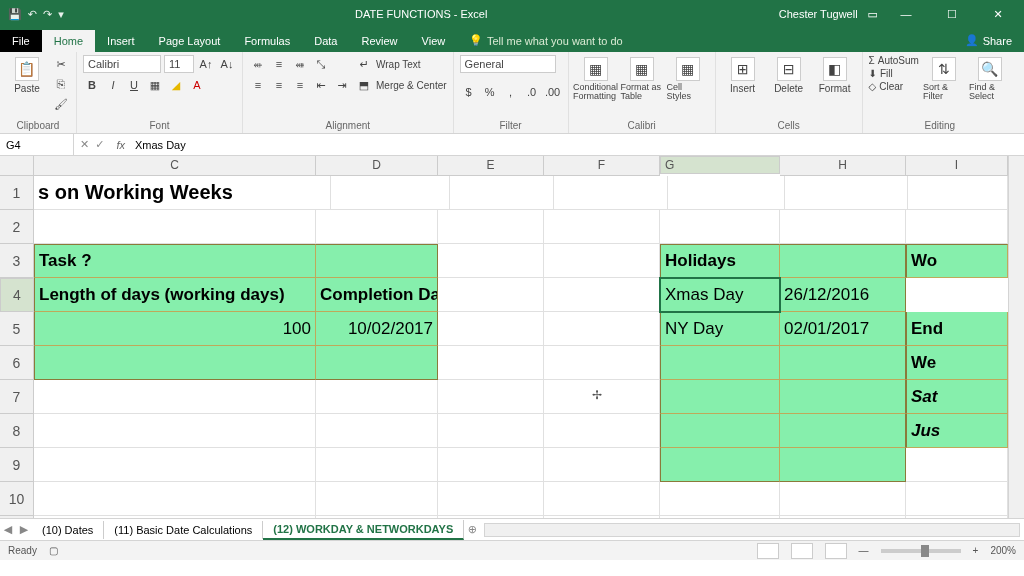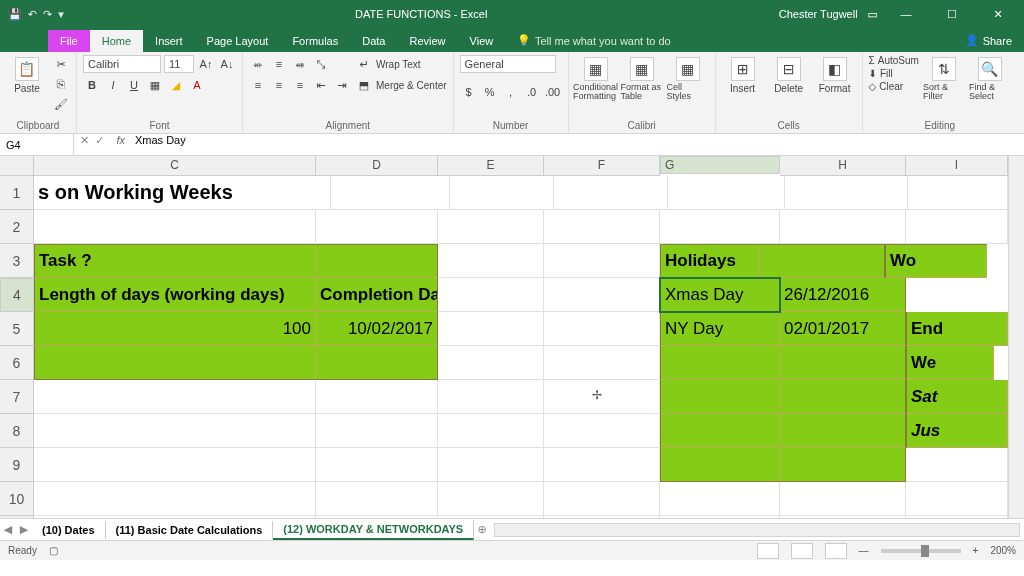--- a/index.html
+++ b/index.html
@@ -7,67 +7,67 @@
 
 .titlebar { height: 28px; background: #217346; color: #fff; display: flex; align-items: center; font-size: 11px; }
 .titlebar .qat { display: flex; align-items: center; padding-left: 8px; gap: 6px; }
 .titlebar .qat span { opacity: 0.9; }
 .titlebar .title { flex: 1; text-align: center; }
 .titlebar .user { padding-right: 8px; display: flex; align-items: center; gap: 10px; }
 .winbtn { width: 36px; text-align: center; }
 
 .tabs { height: 24px; background: #217346; display: flex; align-items: flex-end; color: #fff; font-size: 11px; }
 .tab { padding: 5px 12px; cursor: pointer; }
-.tab.file { background: #d946ef; margin-left: 48px; }
+.tab.file { background: #000000; }
 .tab.active { background: #f3f3f3; color: #217346; }
 .tellme { color: #d9ead3; padding: 5px 12px; display: flex; align-items: center; gap: 4px; }
 .share { margin-left: auto; padding: 5px 12px; display: flex; align-items: center; gap: 4px; }
 
 .ribbon { height: 82px; background: #f3f3f3; border-bottom: 1px solid #d4d4d4; display: flex; font-size: 10px; color: #444; }
 .group { border-right: 1px solid #e0e0e0; padding: 3px 6px 0 6px; display: flex; flex-direction: column; }
 .group-body { flex: 1; display: flex; align-items: flex-start; gap: 4px; }
 .group-label { text-align: center; font-size: 10px; color: #666; padding-bottom: 2px; }
 .btn-lg { display: flex; flex-direction: column; align-items: center; width: 42px; padding-top: 2px; }
 .btn-lg .ic { width: 24px; height: 24px; background: #fff; border: 1px solid #ccc; margin-bottom: 2px; display:flex;align-items:center;justify-content:center;font-size:14px; }
 .col { display: flex; flex-direction: column; gap: 2px; }
 .row { display: flex; gap: 3px; align-items: center; }
 .sel { border: 1px solid #ccc; background: #fff; padding: 1px 4px; font-size: 11px; height: 18px; display: flex; align-items: center; }
 .sq { width: 18px; height: 18px; border: 1px solid transparent; display: flex; align-items: center; justify-content: center; font-size: 11px; }
 
-.fbar { height: 22px; border-bottom: 1px solid #d4d4d4; display: flex; align-items: flex-start; font-size: 11px; background:#fff; }
+.fbar { height: 22px; border-bottom: 1px solid #d4d4d4; display: flex; align-items: center; font-size: 11px; background:#fff; }
 .namebox { width: 74px; border-right: 1px solid #d4d4d4; padding: 0 6px; height: 100%; display: flex; align-items: center; }
 .fx-btns { display: flex; gap: 6px; padding: 0 6px; color: #888; }
 .fx { font-style: italic; color: #666; padding: 0 6px; }
 .fx-val { padding: 0 4px; flex: 1; }
 
 .gridwrap { position: relative; height: 362px; overflow: hidden; background: #fff; }
 .colheads { display: flex; height: 20px; position: absolute; top: 0; left: 0; right: 16px; }
 .rowheads { position: absolute; top: 20px; left: 0; width: 34px; }
 .corner { width: 34px; height: 20px; background: #f0f0f0; border-right: 1px solid #ccc; border-bottom: 1px solid #ccc; }
 .ch { background: #f0f0f0; border-right: 1px solid #ccc; border-bottom: 1px solid #ccc; text-align: center; font-size: 12px; color: #555; line-height: 19px; }
 .ch.sel, .rh.sel { background: #d5e3cf; }
 .rh { height: 34px; background: #f0f0f0; border-right: 1px solid #ccc; border-bottom: 1px solid #ccc; text-align: center; font-size: 14px; color: #555; display: flex; align-items: center; justify-content: center; }
 .cells { position: absolute; top: 20px; left: 34px; right: 16px; bottom: 0; }
 .crow { display: flex; height: 34px; }
 .cell { border-right: 1px solid #e0e0e0; border-bottom: 1px solid #e0e0e0; padding: 0 4px; display: flex; align-items: center; font-size: 17px; overflow: hidden; white-space: nowrap; }
-.yel { background: #84cc16; border-right: 1px solid #bfa95a; border-bottom: 1px solid #bfa95a; }
+.yel { background: #86efac; border-right: 1px solid #bfa95a; border-bottom: 1px solid #bfa95a; }
 .yel-t { border-top: 1.5px solid #8a7a3a; }
 .yel-l { border-left: 1.5px solid #8a7a3a; }
 .yel-r { border-right: 1.5px solid #8a7a3a; }
 .yel-b { border-bottom: 1.5px solid #8a7a3a; }
 .bold { font-weight: 600; }
 .big { font-size: 20px; font-weight: 600; }
 .ital { font-style: italic; font-weight: 600; }
 .rt { justify-content: flex-end; }
 .selcell { outline: 2px solid #217346; outline-offset: -1px; z-index: 5; position: relative; }
 .vscroll { position: absolute; right: 0; top: 0; bottom: 0; width: 16px; background: #f0f0f0; border-left: 1px solid #d4d4d4; }
 
 .sheettabs { height: 22px; background: #fff; border-top: 1px solid #d4d4d4; display: flex; align-items: center; font-size: 11px; }
 .navbtn { width: 16px; text-align: center; color: #888; }
-.stab { padding: 3px 10px; border-right: 1px solid #ccc; background: #fff; cursor: pointer; font-weight: bold; }
+.stab { padding: 3px 10px; border-right: 1px solid #ccc; background: #fff; cursor: pointer; }
 .stab.active { background: #fff; border-bottom: 2px solid #217346; font-weight: 600; color: #217346; }
 .hscroll { flex: 1; height: 14px; background: #f0f0f0; margin: 0 4px; border: 1px solid #d4d4d4; position: relative; }
 
 .status { height: 20px; background: #f3f3f3; border-top: 1px solid #d4d4d4; display: flex; align-items: center; font-size: 10px; color: #555; padding: 0 8px; gap: 12px; }
 .status .spacer { flex: 1; }
 .viewbtn { width: 22px; height: 16px; border: 1px solid #ccc; background: #fff; }
 .zoom-slider { width: 80px; height: 4px; background: #ccc; position: relative; }
 .zoom-slider::after { content: ''; position: absolute; left: 50%; top: -4px; width: 8px; height: 12px; background: #888; }
 </style>
 </head>
@@ -190,21 +190,21 @@
         <div class="sel" style="width:96px">General</div>
         <div class="row">
           <div class="sq">$</div>
           <div class="sq">%</div>
           <div class="sq">,</div>
           <div class="sq">.0</div>
           <div class="sq">.00</div>
         </div>
       </div>
     </div>
-    <div class="group-label">Number</div>
+    <div class="group-label">Filter</div>
   </div>
 
   <div class="group">
     <div class="group-body">
       <div class="btn-lg">
         <div class="ic">▦</div>
         <span style="font-size:9px;line-height:1">Conditional Formatting</span>
       </div>
       <div class="btn-lg">
         <div class="ic">▦</div>
@@ -318,21 +318,21 @@
         <div class="cell" style="width: 116px;"></div>
         <div class="cell" style="width: 120px;"></div>
         <div class="cell" style="width: 126px;"></div>
         <div class="cell" style="width: 102px;"></div>
       </div>
       <div class="crow">
         <div class="cell yel yel-t yel-l bold" style="width: 282px;">Task ?</div>
         <div class="cell yel yel-t yel-r bold" style="width: 122px;"></div>
         <div class="cell" style="width: 106px;"></div>
         <div class="cell" style="width: 116px;"></div>
-        <div class="cell yel yel-t yel-l bold" style="width: 99px;">Holidays</div>
+        <div class="cell yel yel-t yel-l bold" style="width: 120px;">Holidays</div>
         <div class="cell yel yel-t yel-r bold" style="width: 126px;"></div>
         <div class="cell yel yel-t yel-l bold" style="width: 102px;">Wo</div>
       </div>
       <div class="crow">
         <div class="cell yel yel-l bold" style="width: 282px;">Length of days (working days)</div>
         <div class="cell yel yel-r bold" style="width: 122px;">Completion Date</div>
         <div class="cell" style="width: 106px;"></div>
         <div class="cell" style="width: 116px;"></div>
         <div class="cell yel yel-l selcell" style="width: 120px;">Xmas Day</div>
         <div class="cell yel yel-r" style="width: 126px;">26/12/2016</div>
@@ -346,21 +346,21 @@
         <div class="cell yel yel-r" style="width: 126px;">02/01/2017</div>
         <div class="cell yel yel-l bold" style="width: 102px;">End</div>
       </div>
       <div class="crow">
         <div class="cell yel yel-l yel-b" style="width: 282px;"></div>
         <div class="cell yel yel-r yel-b" style="width: 122px;"></div>
         <div class="cell" style="width: 106px;"></div>
         <div class="cell" style="width: 116px;"></div>
         <div class="cell yel yel-l" style="width: 120px;"></div>
         <div class="cell yel yel-r" style="width: 126px;"></div>
-        <div class="cell yel yel-l bold" style="width: 88px;">We</div>
+        <div class="cell yel yel-l bold" style="width: 102px;">We</div>
       </div>
       <div class="crow">
         <div class="cell" style="width: 282px;"></div>
         <div class="cell" style="width: 122px;"></div>
         <div class="cell" style="width: 106px;"></div>
         <div class="cell" style="width: 116px;"></div>
         <div class="cell yel yel-l" style="width: 120px;"></div>
         <div class="cell yel yel-r" style="width: 126px;"></div>
         <div class="cell yel yel-l ital" style="width: 102px;">Sat</div>
       </div>

